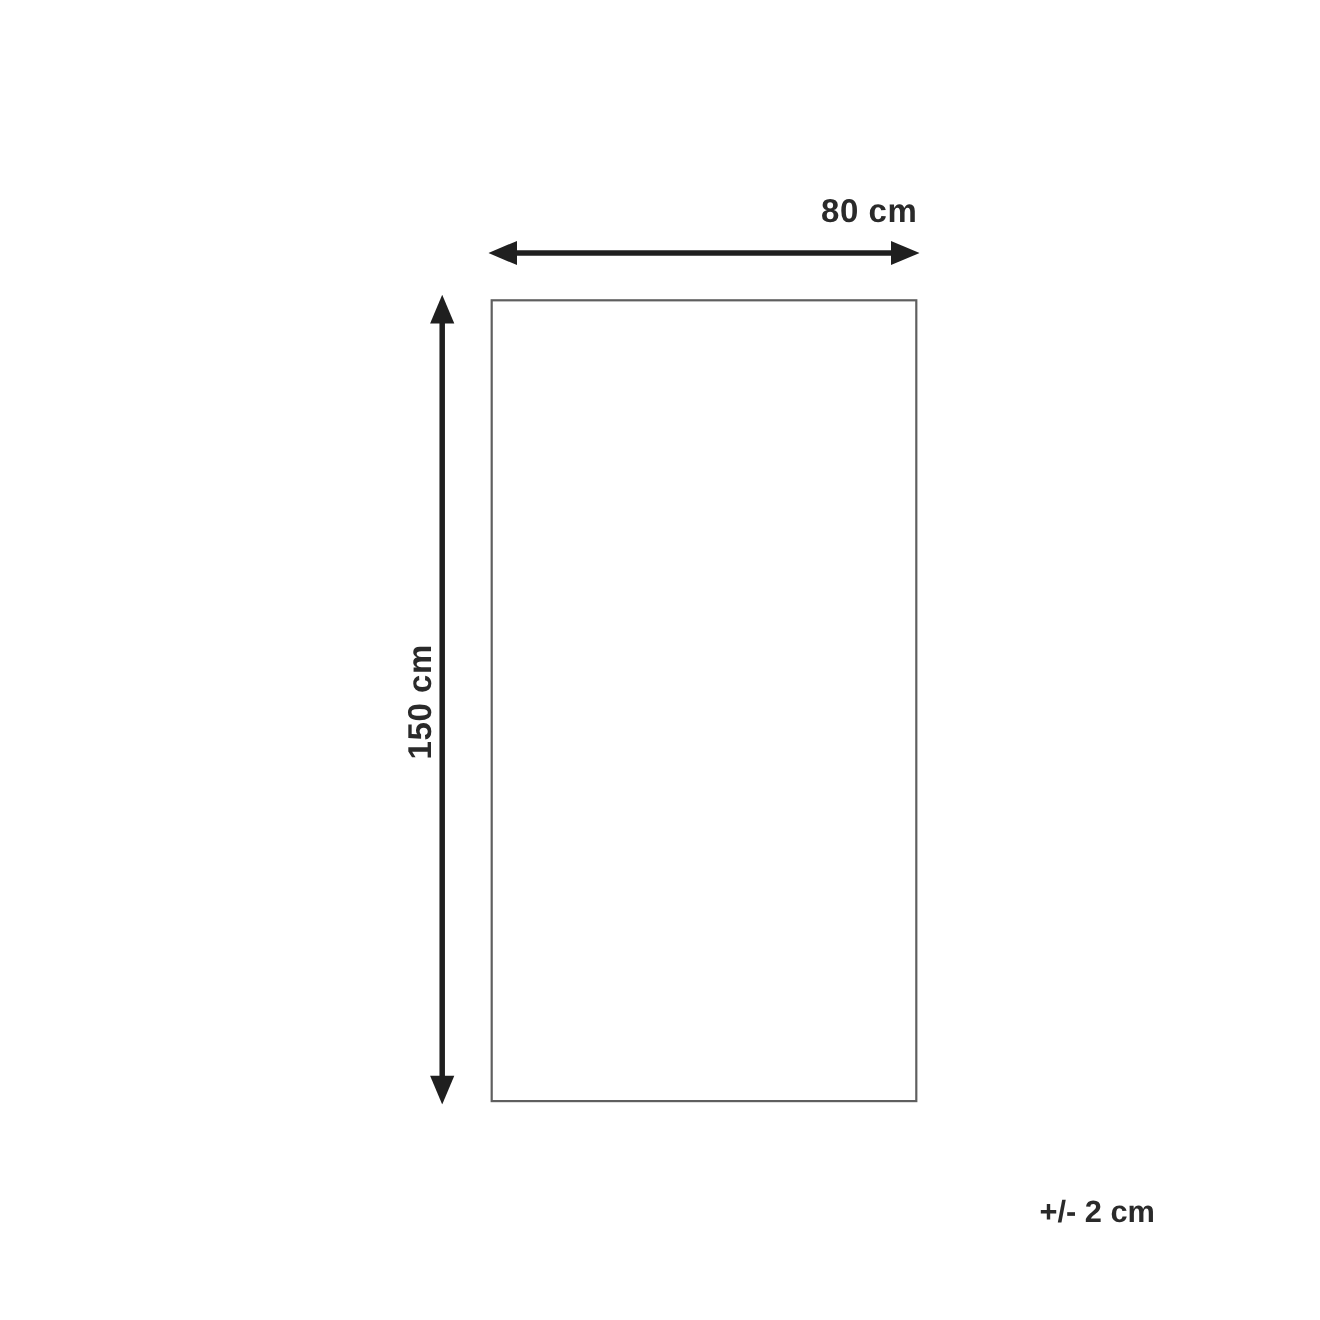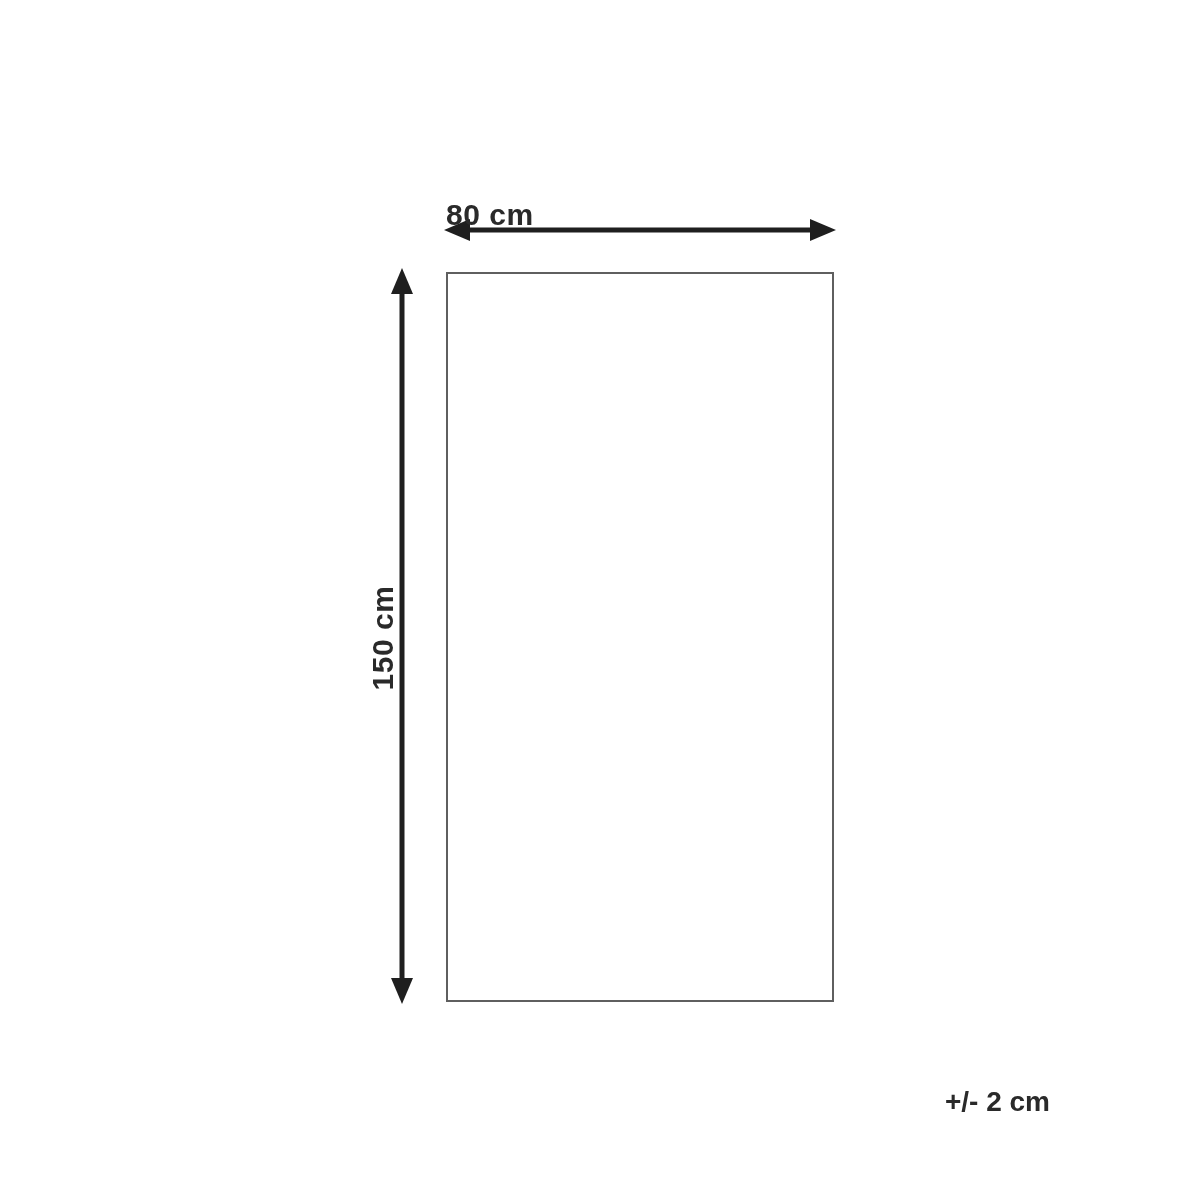--- a/index.html
+++ b/index.html
@@ -49,23 +49,23 @@
     position: absolute;
     color: var(--text);
     font-weight: bold;
     font-size: 30px;
     line-height: 30px;
     letter-spacing: 0.5px;
     white-space: nowrap;
   }
   .width-label {
     left: 446px;
-    top: 200px;
+    top: 178px;
     width: 388px;
-    text-align: left;
+    text-align: right;
   }
   .height-label {
     left: 313px;
     top: 608px;
     width: 140px;
     height: 60px;
     display: flex;
     align-items: center;
     justify-content: center;
     transform: rotate(-90deg);

